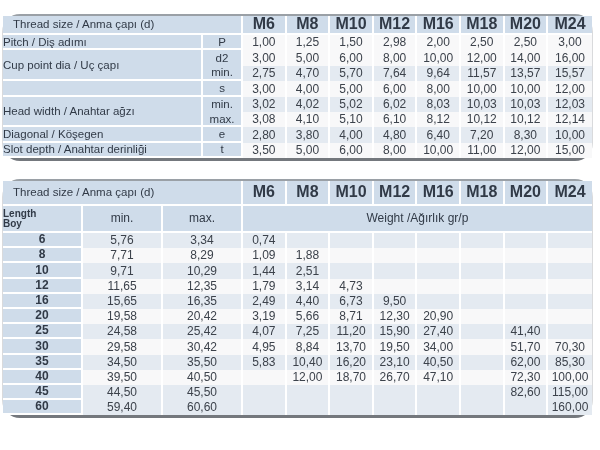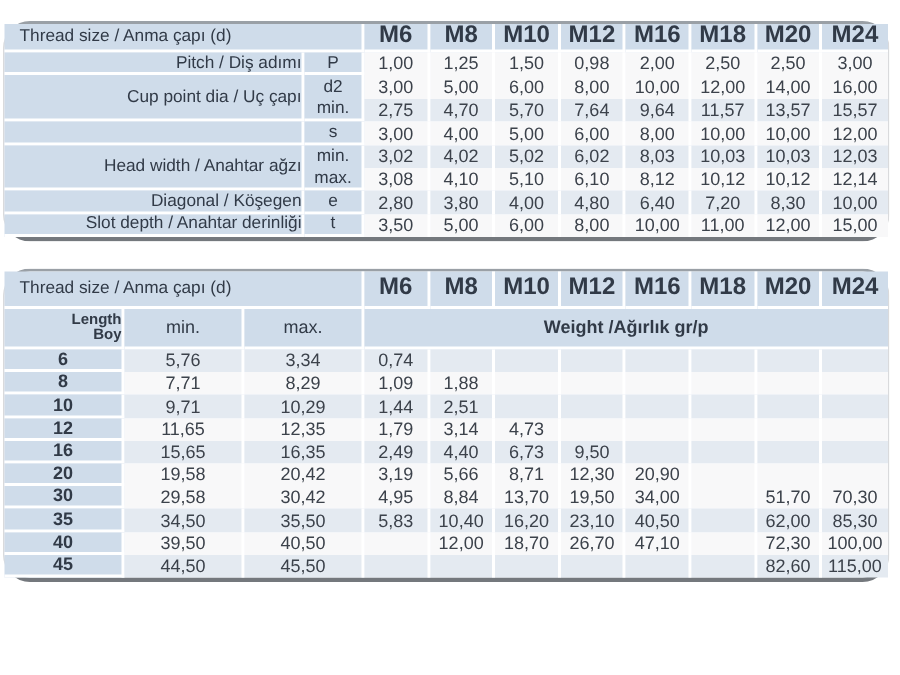--- a/index.html
+++ b/index.html
@@ -9,26 +9,26 @@
         table-layout:fixed;width:589px;
         border-top:2px solid #9aa0a6;border-bottom:3px solid #74787d;
         border-left:1px solid #d9dadc;border-right:1px solid #d9dadc;border-radius:18px;}
   #t1{top:14px;}
   #t2{top:179px;}
   td{padding:0;margin:0;vertical-align:middle;line-height:1.05;font-size:12px;color:#3c424b;
      overflow:hidden;white-space:nowrap;}
   
   .hd{background:#cfdcea;color:#313a47;}
   .title{ text-align:left;padding-left:10px;font-size:11.5px;}
-  .lab{ text-align:right;padding-left:10px;font-size:11.5px;}
+  .lab{ text-align:left;font-size:11.5px;}
   .sym{ text-align:center;font-size:11.5px;}
   .mh{ text-align:center;font-weight:bold;font-size:16px;}
-  .wh{ text-align:center;font-weight:bold;font-size:12px;}
+  .wh{ text-align:center;font-weight:normal;font-size:12px;}
   .mm{ text-align:center;font-size:12px;}
-  .lenh{text-align:right;font-weight:bold;font-size:10px;line-height:10px;}
+  .lenh{text-align:left;font-weight:bold;font-size:10px;line-height:10px;}
   .len{ text-align:center;font-weight:bold;font-size:12px;color:#313a47;}
   
   .num{text-align:center;}
   .tint{background:#e4eaf1;}
   .plain{background:#f8f8f9;}
   
   .vg{border-right:2px solid #ffffff;}
   .hg{border-bottom:2px solid #ffffff;}
   
   #t1 tr.hrow{height:19px;}
@@ -65,21 +65,21 @@
           <td class="hd mh hg vg">M18</td>
           <td class="hd mh hg vg">M20</td>
           <td class="hd mh hg">M24</td>
         </tr>
         <tr class="drow">
           <td class="hd lab vg hg" rowspan="1">Pitch / Diş adımı</td>
           <td class="hd sym vg hg">P</td>
           <td class="num plain vg">1,00</td>
           <td class="num plain vg">1,25</td>
           <td class="num plain vg">1,50</td>
-          <td class="num plain vg">0,98</td>
+          <td class="num plain vg">2,98</td>
           <td class="num plain vg">2,00</td>
           <td class="num plain vg">2,50</td>
           <td class="num plain vg">2,50</td>
           <td class="num plain">3,00</td>
         </tr>
         <tr class="drow">
           <td class="hd lab vg hg" rowspan="2">Cup point dia / Uç çapı</td>
           <td class="hd sym vg">d2</td>
           <td class="num plain vg">3,00</td>
           <td class="num plain vg">5,00</td>
@@ -269,20 +269,33 @@
           <td class="num plain vg">3,19</td>
           <td class="num plain vg">5,66</td>
           <td class="num plain vg">8,71</td>
           <td class="num plain vg">12,30</td>
           <td class="num plain vg">20,90</td>
           <td class="num plain vg"></td>
           <td class="num plain vg"></td>
           <td class="num plain"></td>
         </tr>
         <tr class="drow">
+          <td class="hd len vg hg">25</td>
+          <td class="num tint vg">24,58</td>
+          <td class="num tint vg">25,42</td>
+          <td class="num tint vg">4,07</td>
+          <td class="num tint vg">7,25</td>
+          <td class="num tint vg">11,20</td>
+          <td class="num tint vg">15,90</td>
+          <td class="num tint vg">27,40</td>
+          <td class="num tint vg"></td>
+          <td class="num tint vg">41,40</td>
+          <td class="num tint"></td>
+        </tr>
+        <tr class="drow">
           <td class="hd len vg hg">30</td>
           <td class="num plain vg">29,58</td>
           <td class="num plain vg">30,42</td>
           <td class="num plain vg">4,95</td>
           <td class="num plain vg">8,84</td>
           <td class="num plain vg">13,70</td>
           <td class="num plain vg">19,50</td>
           <td class="num plain vg">34,00</td>
           <td class="num plain vg"></td>
           <td class="num plain vg">51,70</td>
@@ -320,15 +333,28 @@
           <td class="num tint vg">45,50</td>
           <td class="num tint vg"></td>
           <td class="num tint vg"></td>
           <td class="num tint vg"></td>
           <td class="num tint vg"></td>
           <td class="num tint vg"></td>
           <td class="num tint vg"></td>
           <td class="num tint vg">82,60</td>
           <td class="num tint">115,00</td>
         </tr>
+        <tr class="drow">
+          <td class="hd len vg hg">60</td>
+          <td class="num tint vg">59,40</td>
+          <td class="num tint vg">60,60</td>
+          <td class="num tint vg"></td>
+          <td class="num tint vg"></td>
+          <td class="num tint vg"></td>
+          <td class="num tint vg"></td>
+          <td class="num tint vg"></td>
+          <td class="num tint vg"></td>
+          <td class="num tint vg"></td>
+          <td class="num tint">160,00</td>
+        </tr>
       </tbody>
     </table>
 </div>
 
 </body></html>

